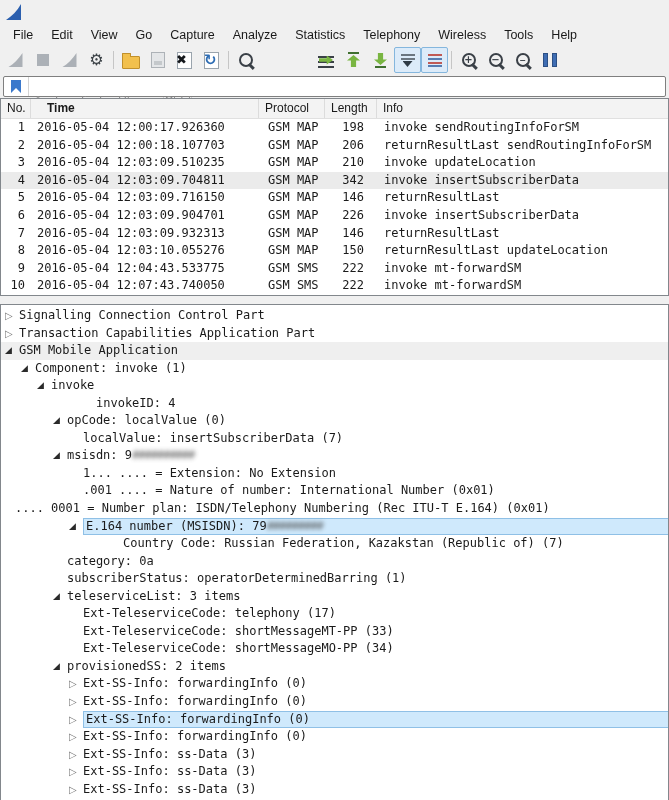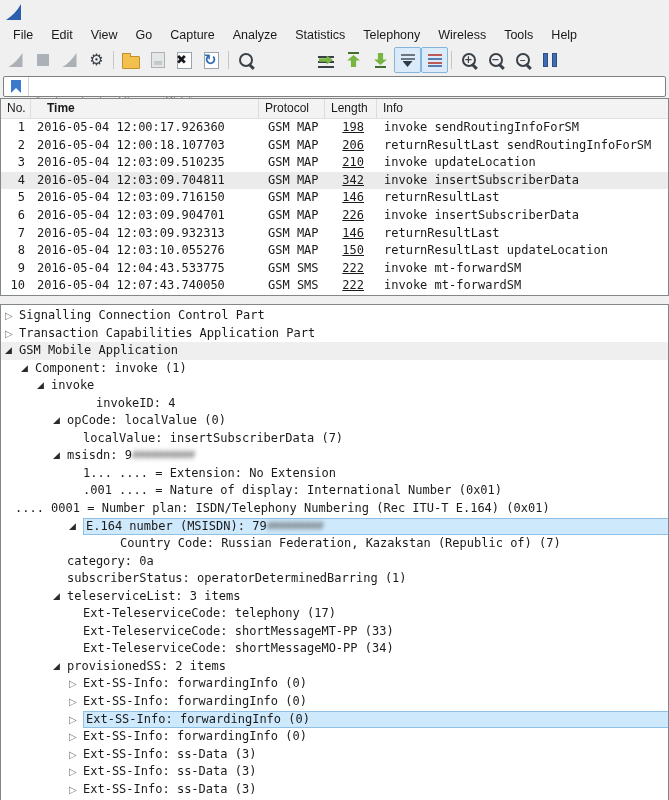--- a/index.html
+++ b/index.html
@@ -73,21 +73,21 @@
   #plist{position:absolute;left:0;top:98px;right:0;height:198px;background:#fff;border:1px solid #82878c;box-sizing:border-box;}
   #phead{display:grid;grid-template-columns:30px 228px 66px 52px 1fr;height:19px;background:#f3f3f3;border-bottom:1px solid #e0e0e0;font-size:12px;align-items:center;}
   .hcell{border-right:1px solid #dcdcdc;height:100%;line-height:19px;padding-left:6px;white-space:nowrap;overflow:hidden;}
   .hcell:nth-child(2){padding-left:16px;font-weight:bold;}
   .hcell:last-child{border-right:none;}
   .prow{display:grid;grid-template-columns:30px 228px 66px 52px 1fr;height:17.6px;font:12px/17.6px "DejaVu Sans Mono","Liberation Mono",monospace;white-space:nowrap;}
   .prow.sel{background:#ebebeb;}
   .c-no{text-align:right;padding-right:6px;}
   .c-time{padding-left:6px;}
   .c-proto{padding-left:9px;}
-  .c-len{text-align:right;padding-right:13px;text-decoration:underline;}
+  .c-len{text-align:right;padding-right:13px;}
   .c-info{padding-left:7px;}
   
   #splitter{position:absolute;left:0;top:296px;right:0;height:8px;background:#f0f0f0;}
   
   #pdetail{position:absolute;left:0;top:304px;right:0;bottom:0;background:#fff;border:1px solid #82878c;border-bottom:none;box-sizing:border-box;overflow:hidden;padding-top:2px;}
   .trow{display:flex;align-items:stretch;height:17.55px;font:12px/17.55px "DejaVu Sans Mono","Liberation Mono",monospace;white-space:pre;}
   .trow.hlgray{background:#efefef;}
   .texp{width:14px;flex:none;text-align:left;font-family:"DejaVu Sans",sans-serif;font-size:9px;line-height:17.55px;color:#2a2a2a;}
   .texp.closed{color:#7a7a7a;font-size:10px;}
   .ttext{flex:1;}
@@ -278,24 +278,24 @@
     <div class="trow" style="padding-left: 4px;"><span class="texp closed">▷</span><span class="ttext">Signalling Connection Control Part</span></div>
     <div class="trow" style="padding-left: 4px;"><span class="texp closed">▷</span><span class="ttext">Transaction Capabilities Application Part</span></div>
     <div class="trow hlgray" style="padding-left: 4px;"><span class="texp">◢</span><span class="ttext">GSM Mobile Application</span></div>
     <div class="trow" style="padding-left: 20px;"><span class="texp">◢</span><span class="ttext">Component: invoke (1)</span></div>
     <div class="trow" style="padding-left: 36px;"><span class="texp">◢</span><span class="ttext">invoke</span></div>
     <div class="trow" style="padding-left: 52px; gap: 29px;"><span class="texp"></span><span class="ttext">invokeID: 4</span></div>
     <div class="trow" style="padding-left: 52px;"><span class="texp">◢</span><span class="ttext">opCode: localValue (0)</span></div>
     <div class="trow" style="padding-left: 68px;"><span class="texp"></span><span class="ttext">localValue: insertSubscriberData (7)</span></div>
     <div class="trow" style="padding-left: 52px;"><span class="texp">◢</span><span class="ttext">msisdn: 9<span class="redacted">##########</span></span></div>
     <div class="trow" style="padding-left: 68px;"><span class="texp"></span><span class="ttext">1... .... = Extension: No Extension</span></div>
-    <div class="trow" style="padding-left: 68px;"><span class="texp"></span><span class="ttext">.001 .... = Nature of display: International Number (0x01)</span></div>
+    <div class="trow" style="padding-left: 68px;"><span class="texp"></span><span class="ttext">.001 .... = Nature of number: International Number (0x01)</span></div>
     <div class="trow" style=""><span class="texp"></span><span class="ttext">.... 0001 = Number plan: ISDN/Telephony Numbering (Rec ITU-T E.164) (0x01)</span></div>
     <div class="trow" style="padding-left: 68px;"><span class="texp">◢</span><span class="thl">E.164 number (MSISDN): 79<span class="redacted">#########</span></span></div>
-    <div class="trow" style="padding-left: 84px; gap: 21px;"><span class="texp"></span><span class="ttext">Country Code: Russian Federation, Kazakstan (Republic of) (7)</span></div>
+    <div class="trow" style="padding-left: 108px;"><span class="texp"></span><span class="ttext">Country Code: Russian Federation, Kazakstan (Republic of) (7)</span></div>
     <div class="trow" style="padding-left: 52px;"><span class="texp"></span><span class="ttext">category: 0a</span></div>
     <div class="trow" style="padding-left: 52px;"><span class="texp"></span><span class="ttext">subscriberStatus: operatorDeterminedBarring (1)</span></div>
     <div class="trow" style="padding-left: 52px;"><span class="texp">◢</span><span class="ttext">teleserviceList: 3 items</span></div>
     <div class="trow" style="padding-left: 68px; align-items: flex-end;"><span class="texp"></span><span class="ttext">Ext-TeleserviceCode: telephony (17)</span></div>
     <div class="trow" style="padding-left: 68px;"><span class="texp"></span><span class="ttext">Ext-TeleserviceCode: shortMessageMT-PP (33)</span></div>
     <div class="trow" style="padding-left: 68px;"><span class="texp"></span><span class="ttext">Ext-TeleserviceCode: shortMessageMO-PP (34)</span></div>
     <div class="trow" style="padding-left: 52px;"><span class="texp">◢</span><span class="ttext">provisionedSS: 2 items</span></div>
     <div class="trow" style="padding-left: 68px;"><span class="texp closed">▷</span><span class="ttext">Ext-SS-Info: forwardingInfo (0)</span></div>
     <div class="trow" style="padding-left: 68px;"><span class="texp closed">▷</span><span class="ttext">Ext-SS-Info: forwardingInfo (0)</span></div>
     <div class="trow" style="padding-left: 68px;"><span class="texp closed">▷</span><span class="thl">Ext-SS-Info: forwardingInfo (0)</span></div>

